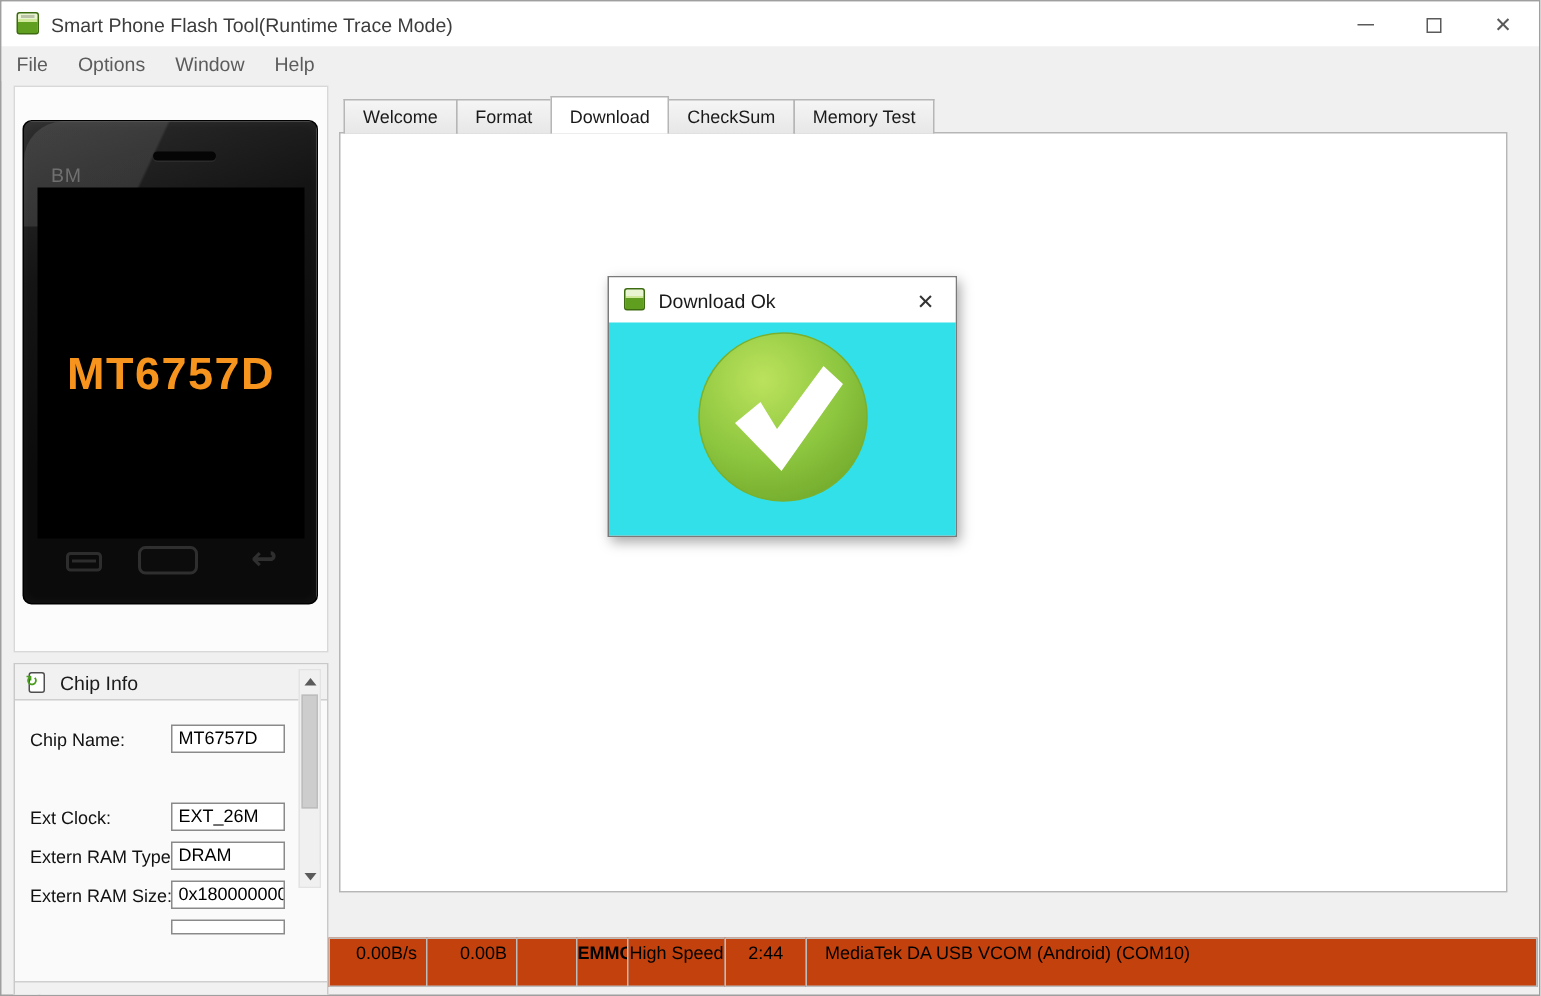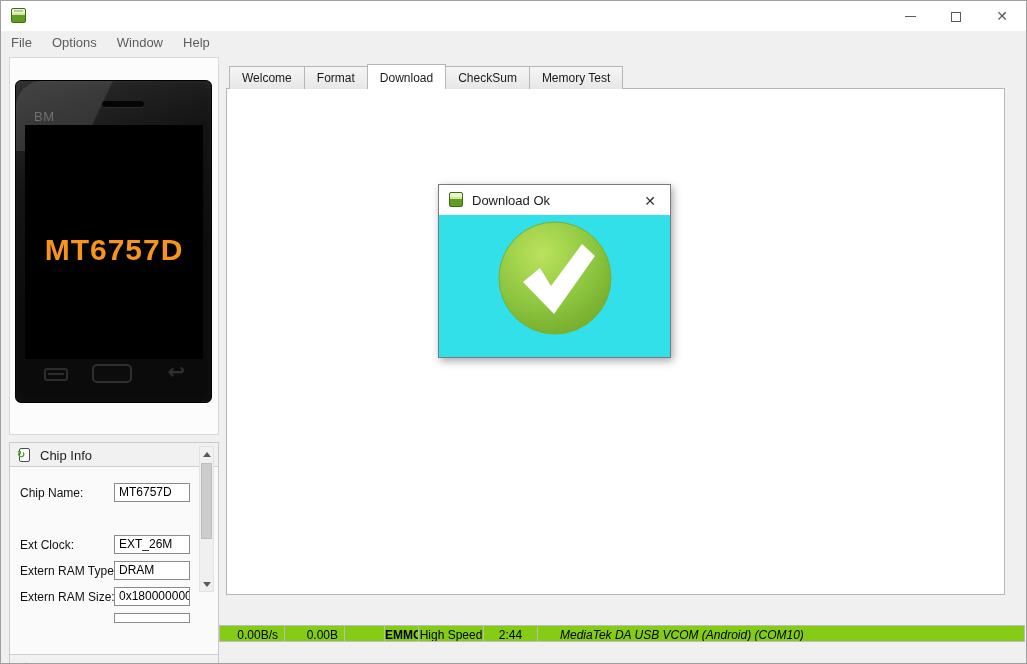--- a/index.html
+++ b/index.html
@@ -110,43 +110,44 @@
   .g-cell.c1 { left:35px; width:62px; padding-left:7px; }
   .g-cell.c2 { left:97px; width:115px; padding-left:7px; }
   .g-cell.c3 { left:212px; width:113px; padding-left:7px; }
   .g-cell.c4 { left:325px; width:135px; padding-left:8px; }
   .g-cell.c5 { left:460px; width:257px; padding-left:6px; border-right:none; }
   .g-row.header .g-cell { padding-left:0; }
   .cbx { display:inline-block; width:13px; height:13px; margin-top:4px; background:#fff; border:1px solid #707070; line-height:11px; font-size:11px; color:#2b2b2b; }
   .grid-scroll { position:absolute; left:952px; top:287px; width:16px; height:299px; background:#f2f2f2; border:1px solid #d9d9d9; }
 
   
-  .dialog { position:absolute; left:437px; top:183px; width:233px; height:174px; background:#fff; border:1px solid #7a7a7a; box-shadow:2px 3px 8px rgba(0,0,0,.35); z-index:10; }
+  .dialog { position:absolute; left:404px; top:183px; width:233px; height:174px; background:#fff; border:1px solid #7a7a7a; box-shadow:2px 3px 8px rgba(0,0,0,.35); z-index:10; }
   .dlg-title { position:absolute; left:0; top:0; right:0; height:30px; background:#fff; }
   .dlg-icon { position:absolute; left:10px; top:7px; width:14px; height:15px; border:1px solid #3c6b10; border-radius:2px; background:linear-gradient(#e9f5d0 0 4px, #cfe89a 4px 6px, #5f9e1f 6px); }
   .dlg-text { position:absolute; left:33px; top:8px; font-size:13px; color:#1a1a1a; }
   .dlg-close { position:absolute; right:10px; top:6px; width:20px; height:20px; text-align:center; line-height:20px; color:#333; font-size:14px; }
   .dlg-body { position:absolute; left:0; top:30px; right:0; bottom:0; background:#31e0e9; }
   .check-badge { position:absolute; left:57px; top:4px; }
 
   
   .progress { position:absolute; left:218px; top:601px; width:806px; height:16px; background:#ababab; border:1px solid #9b9b9b; text-align:center; font-size:12px; line-height:15px; color:#222; }
-  .status-cell { position:absolute; top:624px; height:17px; background:#84cc16; border:1px solid #bcbcbc; font-size:12px; line-height:18px; white-space:nowrap; overflow:hidden; }
+  .status-cell { position:absolute; top:624px; height:33px; background:#c2410c; border:1px solid #bcbcbc; font-size:12px; line-height:18px; white-space:nowrap; overflow:hidden; }
   .sc-right { text-align:right; padding-right:6px; }
   .sc-center { text-align:center; }
-  .sc-left { padding-left:22px;font-style:italic; }
+  .sc-left { padding-left:12px; }
   .sc-bold { font-weight:bold; }
 </style>
 </head>
 <body>
 
 <div id="app">
 
   <div class="titlebar">
     <div class="app-icon"></div>
+    <div class="win-title">Smart Phone Flash Tool(Runtime Trace Mode)</div>
     <div class="win-controls">
       <div class="win-btn win-min"><i></i></div>
       <div class="win-btn win-max"><i></i></div>
       <div class="win-btn win-close">✕</div>
     </div>
   </div>
 
   <div class="menubar"><span class="menu-item">File</span><span class="menu-item">Options</span><span class="menu-item">Window</span><span class="menu-item">Help</span></div>
 
   <div class="phone-panel">

